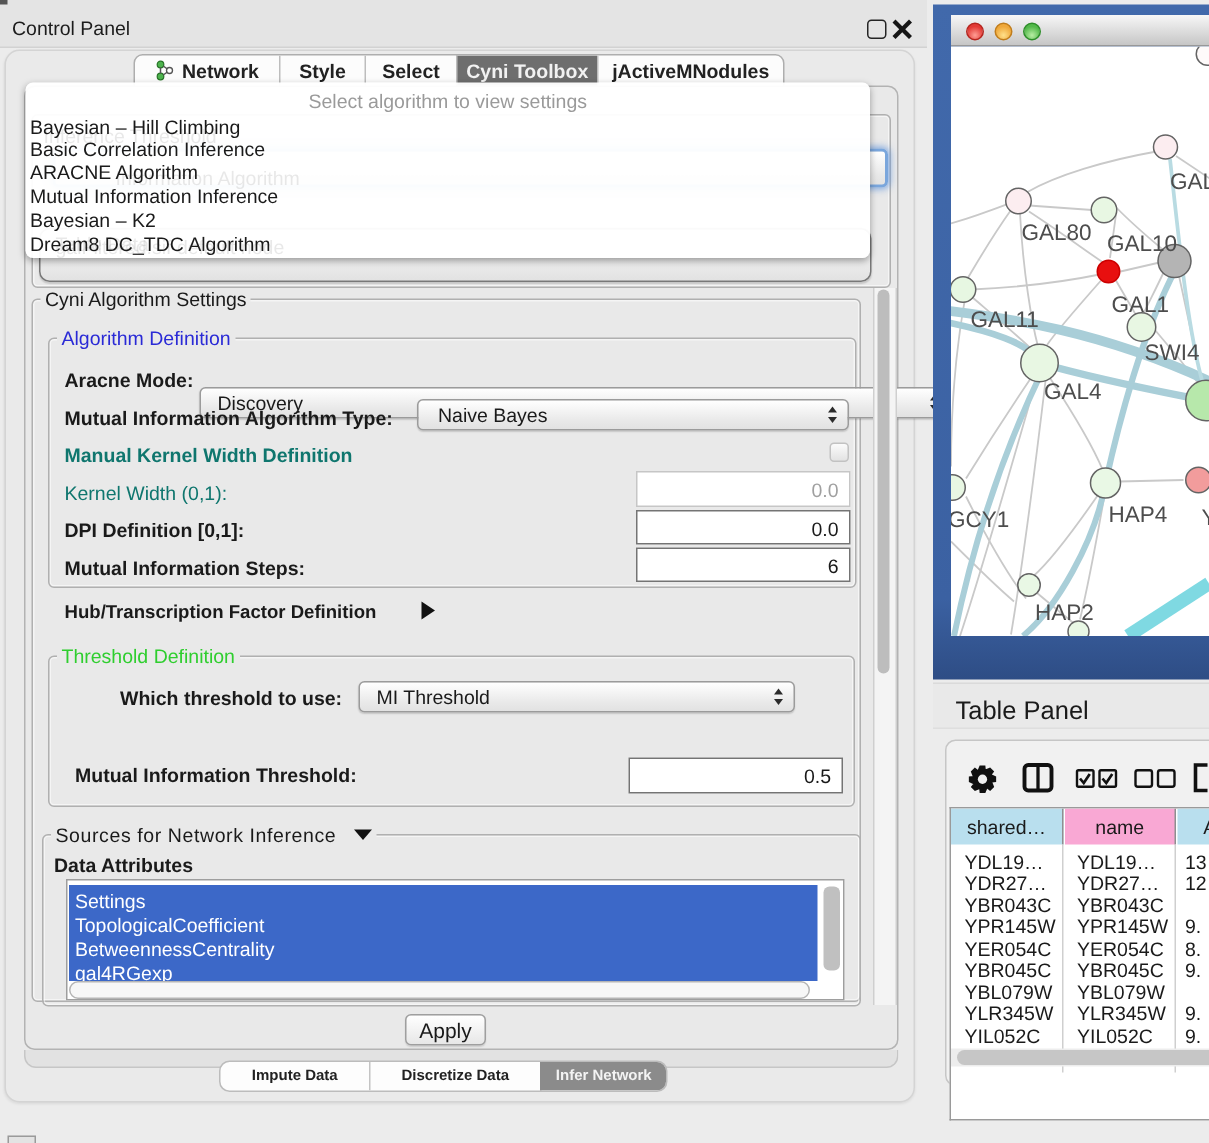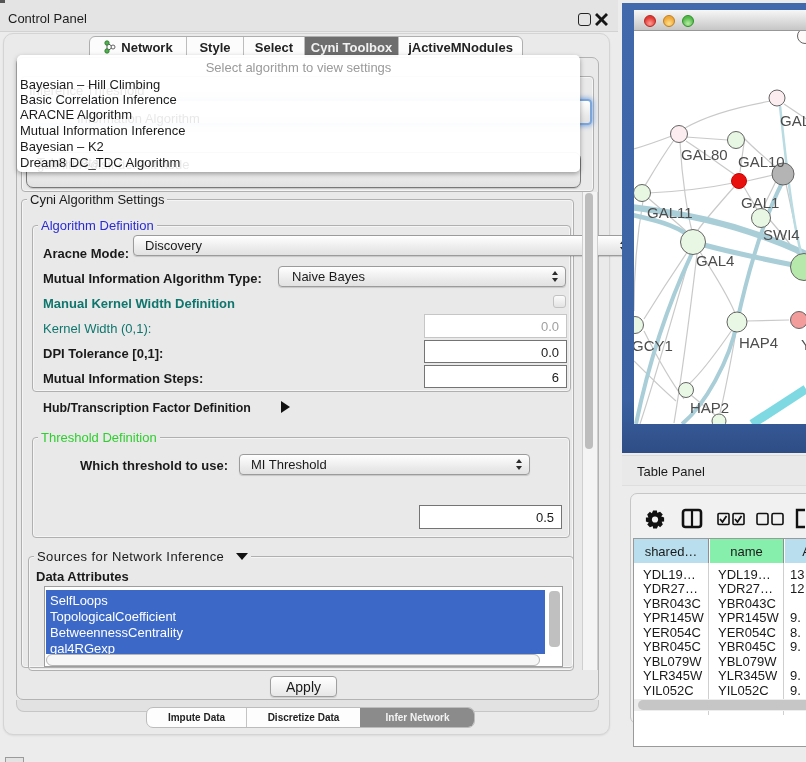--- a/index.html
+++ b/index.html
@@ -42,34 +42,34 @@
 #popup{left:17px;top:55px;width:563px;height:117px;background:rgba(255,255,255,.96);box-shadow:0 2px 5px rgba(0,0,0,.35);font-size:13px;border-radius:5px}
 #popup .hd{position:absolute;left:0;right:0;top:5px;text-align:center;color:#9a9a9a}
 #popup .it{position:absolute;left:3px;white-space:nowrap}
 #popup .gh{position:absolute;color:#9a9a9a;opacity:.22;white-space:nowrap}
 
 #btabs{left:146px;top:707px;height:21px;display:flex;font-size:10px;font-weight:bold;background:#fdfdfd;border:1px solid #bcbcbc;border-radius:7px;overflow:hidden}
 #btabs .tb{display:flex;align-items:center;justify-content:center;height:100%;border-left:1px solid #c4c4c4;color:#222}
 #btabs .tb:first-child{border-left:none}
 #btabs .sel{background:#8b8b8b;color:#f3f3f3;border-left:1px solid #8b8b8b}
 
-#apply{left:270px;top:676px;width:67px;height:21px;border:1px solid #9f9f9f;border-radius:4px;background:linear-gradient(#ffffff,#e7e7e7);box-shadow:0 1px 1px rgba(0,0,0,.12);font-size:14px;text-align:center;padding-top:2px}
+#apply{left:270px;top:676px;width:54px;height:21px;border:1px solid #9f9f9f;border-radius:4px;background:linear-gradient(#ffffff,#e7e7e7);box-shadow:0 1px 1px rgba(0,0,0,.12);font-size:14px;text-align:center;padding-top:2px}
 
 .sbv{position:absolute;background:#c0c0c0;border-radius:4px}
 
 #dalist{left:44px;top:586px;width:519px;height:81px;background:#fff;border:1px solid #9e9e9e;overflow:hidden}
 #dalist .sel{position:absolute;left:1px;top:2px;width:499px;height:64px;background:#3c68c8}
 #dalist .li{position:absolute;left:5px;color:#fff;font-size:13px}
 
 #netwin{left:622px;top:3px;width:184px;height:450px;background:linear-gradient(#4169ab,#3b61a2 88%,#2e4d85)}
 #nettb{left:634px;top:10px;width:172px;height:21px;background:linear-gradient(#f7f7f7,#c6c6c6);border-bottom:1px solid #989898}
 #netcv{left:634px;top:31px;width:172px;height:393px;background:#fff;overflow:hidden}
 .tl{position:absolute;top:15px;width:12px;height:12px;border-radius:50%}
 #tpbar{left:622px;top:455px;width:184px;height:31px;background:#e9e9e9;border-top:1px solid #dadada;border-bottom:1px solid #dedede}
-#tpbar .t{position:absolute;left:15px;top:8px;font-size:13px}
+#tpbar .t{position:absolute;left:15px;top:8px;font-size:17px}
 #tablebox{left:630px;top:493px;width:184px;height:231px;background:#f1f1f1;border:1px solid #c6c6c6;border-radius:7px}
 #tbl{left:633px;top:538px;width:173px;height:209px;background:#fff;border:1px solid #9a9a9a;border-right:none;font-size:13px;overflow:hidden}
 #tbl .hc{position:absolute;top:0;height:24px;border-right:1px solid #8f8f8f;text-align:center;padding-top:5px;font-size:13px}
 #tbl .rc{position:absolute;white-space:nowrap}
 #thsb{left:634px;top:699px;width:172px;height:12px;background:#ededed}
 #thsb .th{position:absolute;left:4px;top:1px;width:200px;height:10px;background:#c6c6c6;border-radius:5px}
 #blicon{left:5px;top:757px;width:19px;height:10px;border:1px solid #9a9a9a;background:#e3e3e3}
 </style></head>
 <body>
 <div id="root">
@@ -103,78 +103,79 @@
   <div class="combo" style="left:26px;top:152px;width:555px;height:36px;border-radius:7px;border-color:#787878;background:linear-gradient(#fdfdfd,#e2e2e2)"></div>
 
   <div class="gb" style="left:21px;top:199px;width:553px;height:469px">
       <span class="gl">Cyni Algorithm Settings</span>
     </div>
 
   <div class="gb" style="left:32px;top:225px;width:539px;height:167px">
       <span class="gl" style="color:#2a2ad6">Algorithm Definition</span>
     </div>
   <span class="lb" style="left:43px;top:246px">Aracne Mode:</span>
-  <div class="combo" style="left:133px;top:235px;width:501px;height:21px">
+  <div class="combo" style="left:133px;top:258px;width:501px;height:21px">
       <span class="cv">Discovery</span>
       <i class="ud"></i>
     </div>
   <span class="lb" style="left:43px;top:271px">Mutual Information Algorithm Type:</span>
   <div class="combo" style="left:278px;top:266px;width:288px;height:21px">
       <span class="cv" style="left:13px">Naive Bayes</span>
       <i class="ud"></i>
     </div>
   <span class="lb dis" style="left:43px;top:296px">Manual Kernel Width Definition</span>
   <div class="abs" style="left:553px;top:295px;width:13px;height:13px;border:1px solid #c2c2c2;border-radius:3px;background:linear-gradient(#fbfbfb,#e3e3e3)"></div>
   <span class="lb dis" style="left:43px;top:321px;font-weight:normal">Kernel Width (0,1):</span>
   <div class="dfield" style="left:424px;top:314px;width:143px;height:24px">0.0</div>
-  <span class="lb" style="left:43px;top:346px">DPI Tolerance [0,1]:</span>
+  <span class="lb" style="left:43px;top:346px">DPI Definition [0,1]:</span>
   <div class="field" style="left:424px;top:340px;width:143px;height:23px">0.0</div>
   <span class="lb" style="left:43px;top:371px">Mutual Information Steps:</span>
   <div class="field" style="left:424px;top:365px;width:143px;height:23px">6</div>
 
   <span class="lb" style="left:43px;top:401px;font-size:12.4px">Hub/Transcription Factor Definition</span>
   <svg class="abs" style="left:280px;top:400px" width="11" height="14">
       <path d="M1 1 L10 7 L1 13 Z" fill="#111"></path>
     </svg>
 
   <div class="gb" style="left:32px;top:437px;width:538px;height:101px">
       <span class="gl" style="color:#2fce2f">Threshold Definition</span>
     </div>
   <span class="lb" style="left:80px;top:458px">Which threshold to use:</span>
   <div class="combo" style="left:239px;top:454px;width:291px;height:21px">
       <span class="cv">MI Threshold</span>
       <i class="ud"></i>
     </div>
+  <span class="lb" style="left:50px;top:509px">Mutual Information Threshold:</span>
   <div class="field" style="left:419px;top:505px;width:143px;height:24px">0.5</div>
 
   <div class="gb" style="left:28px;top:556px;width:546px;height:115px">
       <span class="gl" style="letter-spacing:.4px">Sources for Network Inference&nbsp;&nbsp;&nbsp;<svg width="12" height="9">
           <path d="M0 1 L12 1 L6 8 Z" fill="#111"></path>
         </svg></span>
     </div>
   <span class="lb" style="left:36px;top:569px">Data Attributes</span>
   <div class="abs" id="dalist">
     <div class="sel" style="top:3px;height:64px"></div>
-    <span class="li" style="top:6px">SelfLoops</span>
+    <span class="li" style="top:6px">Settings</span>
     <span class="li" style="top:22px">TopologicalCoefficient</span>
     <span class="li" style="top:38px">BetweennessCentrality</span>
     <span class="li" style="top:54px">gal4RGexp</span>
   </div>
   <div class="sbv" style="left:549px;top:591px;width:11px;height:56px"></div>
   <div class="abs" style="left:46px;top:654px;width:494px;height:12px;border:1px solid #b5b5b5;border-radius:6px;background:#f7f7f7"></div>
 
   <div class="abs" id="apply">Apply</div>
 
   <div class="abs" style="left:582px;top:192px;width:16px;height:478px;background:#f4f4f4;border-left:1px solid #cfcfcf;border-right:1px solid #cfcfcf"></div>
   <div class="sbv" style="left:585px;top:193px;width:8px;height:256px;background:#bdbdbd"></div>
 
   <div class="abs" id="btabs">
     <div class="tb" style="width:99px">Impute Data</div>
     <div class="tb" style="width:114px">Discretize Data</div>
-    <div class="tb sel" style="width:114px">Infer Network</div>
+    <div class="tb sel" style="width:84px">Infer Network</div>
   </div>
   <div class="abs" id="blicon"></div>
 
   <div class="abs" id="popup">
     <div class="gh" style="left:12px;top:28px">Inference Threshold</div>
     <div class="gh" style="left:60px;top:56px">Information Algorithm</div>
     <div class="gh" style="left:20px;top:100px">Table Data</div>
     <div class="gh" style="left:20px;top:102px">galFiltered.sif default node</div>
     <div class="hd">Select algorithm to view settings</div>
     <div class="it" style="top:22px">Bayesian – Hill Climbing</div>
@@ -278,21 +279,21 @@
       <path d="M75 12 l2.5 3 4-6" stroke="#111" stroke-width="1.8" fill="none"></path>
       <rect x="88" y="6.5" width="11" height="11" rx="1" fill="none" stroke="#111" stroke-width="1.6"></rect>
       <path d="M90 12 l2.5 3 4-6" stroke="#111" stroke-width="1.8" fill="none"></path>
       <rect x="112" y="6.5" width="11" height="11" rx="1.5" fill="none" stroke="#111" stroke-width="1.6"></rect>
       <rect x="127" y="6.5" width="11" height="11" rx="1.5" fill="none" stroke="#111" stroke-width="1.6"></rect>
       <path d="M152 3 h10 l4 4 v13 h-14 z" fill="none" stroke="#111" stroke-width="2.4"></path>
     </g>
   </svg></div>
   <div class="abs" id="tbl">
     <div class="hc" style="left:0;width:75px;background:#b9dfee">shared…</div>
-    <div class="hc" style="left:76px;width:74px;background:#86efac">name</div>
+    <div class="hc" style="left:76px;width:74px;background:#f9a8d4">name</div>
     <div class="hc" style="left:151px;width:44px;background:#b9dfee">A</div>
     <div class="abs" style="left:0;top:24px;width:75px;border-right:1px solid #cfcfcf;height:152px"></div>
     <div class="abs" style="left:76px;top:24px;width:74px;border-right:1px solid #cfcfcf;height:152px"></div>
     <div class="rc" style="left:9px;top:28px">YDL19…</div>
       <div class="rc" style="left:84px;top:28px">YDL19…</div>
       <div class="rc" style="left:156px;top:28px">13</div>
     <div class="rc" style="left:9px;top:42px">YDR27…</div>
       <div class="rc" style="left:84px;top:42px">YDR27…</div>
       <div class="rc" style="left:156px;top:42px">12</div>
     <div class="rc" style="left:9px;top:57px">YBR043C</div>

